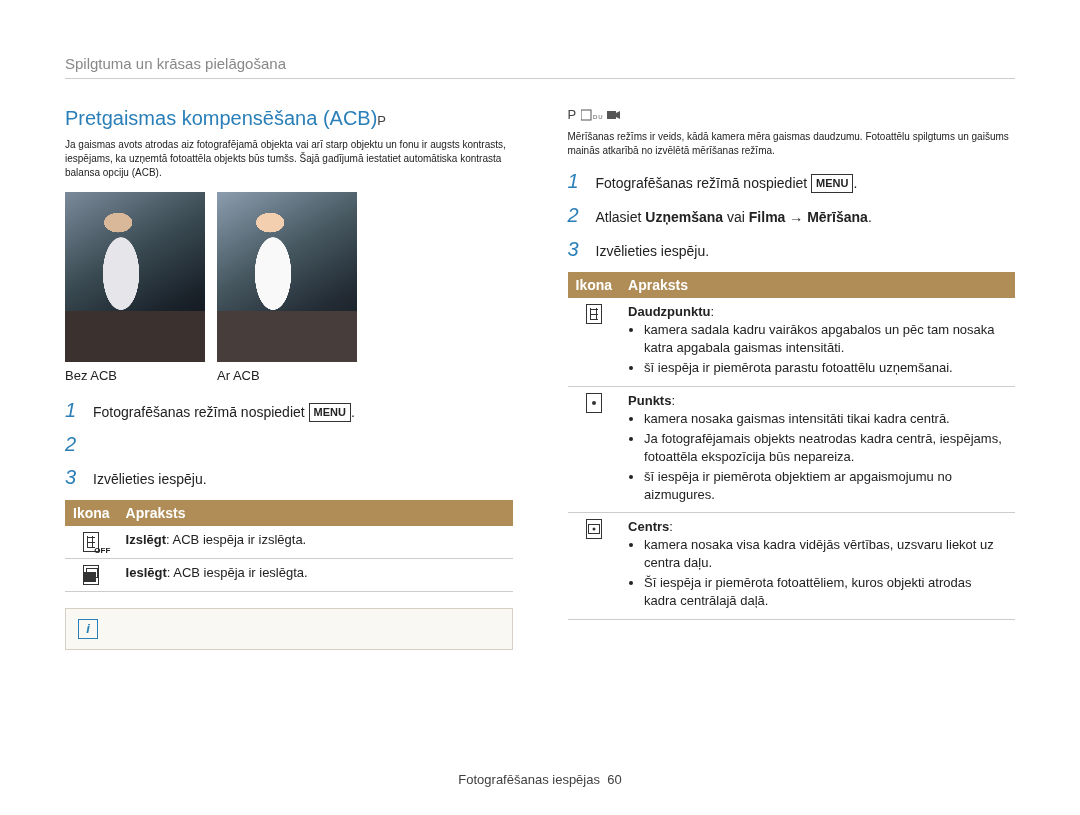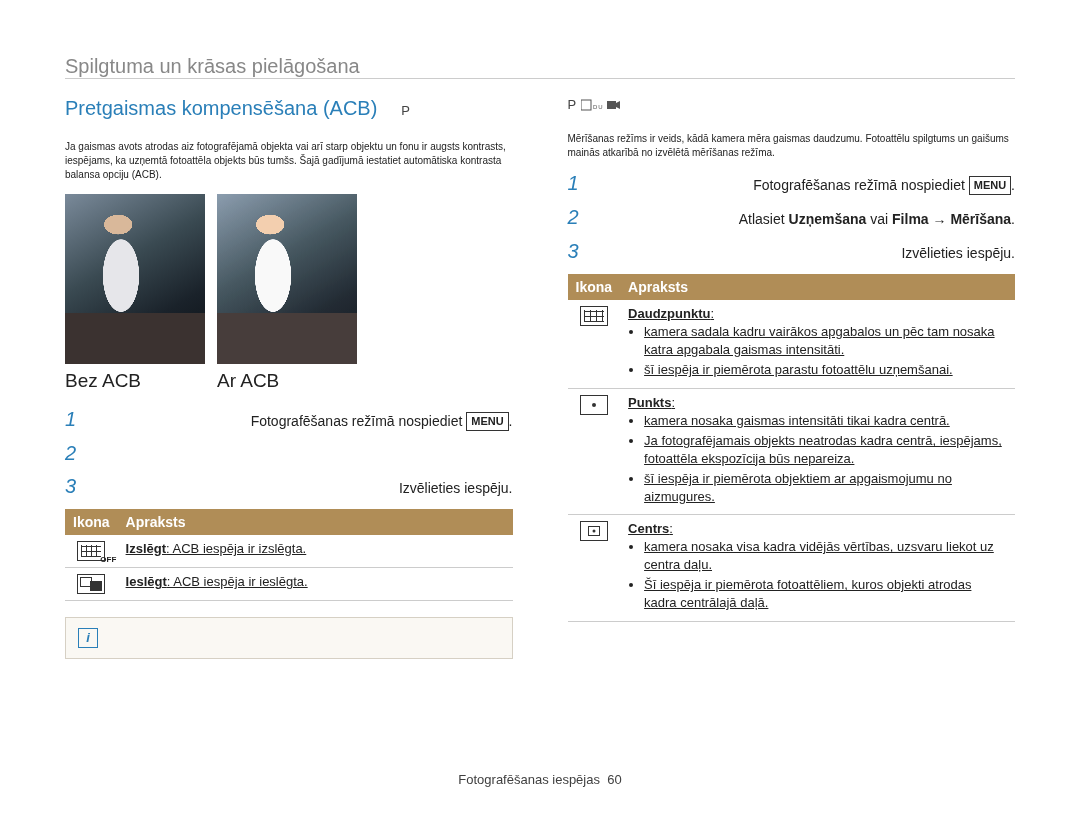--- a/index.html
+++ b/index.html
@@ -7,37 +7,38 @@
     width: 1080px;
     height: 815px;
     background: #fff;
     font-family: Arial, Helvetica, sans-serif;
     color: #222;
     position: relative;
     padding: 55px 65px 40px 65px;
   }
   .breadcrumb {
     color: #888;
-    font-size: 20px;
+    font-size: 15px;
     border-bottom: 1px solid #ccc;
-    margin-bottom: 18px;
+    padding-bottom: 6px;
+    margin-bottom: 28px;
   }
   .columns {
     display: flex;
     gap: 55px;
   }
   .col { flex: 1; }
   .section-title {
     color: #2a7fb8;
     font-size: 20px;
     font-weight: normal;
-    margin-bottom: 20px;
+    margin-bottom: 8px;
     display: flex;
     align-items: baseline;
-    gap: 24px;
+    gap: 0;
   }
   .title-ic {
     font-size: 13px;
     color: #444;
     letter-spacing: 1px;
     display: inline-flex;
     align-items: center;
     gap: 4px;
   }
   .title-ic svg { vertical-align: middle; }
@@ -59,41 +60,41 @@
     overflow: hidden;
   }
   .photo::after{
     content:"";position:absolute;inset:0;
     background:
      radial-gradient(ellipse 20px 14px at 38% 18%, #d9b89a 0 70%, transparent 71%),
      radial-gradient(ellipse 30px 60px at 40% 48%, #e6e6ea 0 60%, transparent 61%),
      linear-gradient(180deg, transparent 70%, #3b3230 70%);
   }
   .photo.bright { filter: brightness(1.15) contrast(0.95); }
-  .caption-row { display: flex; gap: 12px; font-size: 19px; margin-bottom: 16px; }
+  .caption-row { display: flex; gap: 12px; font-size: 13px; margin-bottom: 16px; }
   .caption-row span { width: 140px; }
   .steps { font-size: 14px; }
   .step { display: flex; gap: 10px; margin-bottom: 10px; align-items: baseline; }
   .step-num { color: #2a7fb8; font-size: 20px; width: 18px; font-style: italic; }
-  .step-text { flex: 1; line-height: 1.5; text-align: right; }
+  .step-text { flex: 1; line-height: 1.5; }
   .menu-box {
     display: inline-block; border: 1px solid #333; padding: 0 4px;
     font-size: 11px; font-weight: bold; vertical-align: 1px;
   }
   .tbl { width: 100%; border-collapse: collapse; font-size: 13px; margin-top: 4px; }
   .tbl th {
     background: #b08d57; color: #fff; font-weight: bold;
     text-align: left; padding: 5px 8px; font-size: 14px;
   }
-  .tbl td { padding: 6px 8px; border-bottom: 1px solid #ccc; vertical-align: top; text-decoration: underline; }
+  .tbl td { padding: 6px 8px; border-bottom: 1px solid #ccc; vertical-align: top; }
   .tbl td:first-child { width: 50px; text-align: center; }
   .tbl ul { list-style: disc; padding-left: 16px; margin-top: 2px; }
   .tbl li { margin-bottom: 3px; line-height: 1.35; }
   .icon-box {
-    display: inline-block; width: 28px; height: 20px;
+    display: inline-block; width: 16px; height: 20px;
     border: 1.5px solid #333; position: relative; vertical-align: middle;
   }
   .icon-acb-off::after{content:"";position:absolute;inset:3px;background:
     repeating-linear-gradient(90deg,#333 0 1px,transparent 1px 5px),
     repeating-linear-gradient(0deg,#333 0 1px,transparent 1px 5px);}
   .icon-acb-off .sub{position:absolute;right:-12px;bottom:-4px;font-size:8px;font-weight:bold}
   .icon-acb-on::before{content:"";position:absolute;left:2px;top:2px;width:10px;height:8px;border:1px solid #333}
   .icon-acb-on::after{content:"";position:absolute;right:2px;bottom:2px;width:10px;height:8px;border:1px solid #333;background:#333}
   .ic-multi::before{content:"";position:absolute;inset:3px;background:
     repeating-linear-gradient(90deg,#333 0 1px,transparent 1px 6px),

